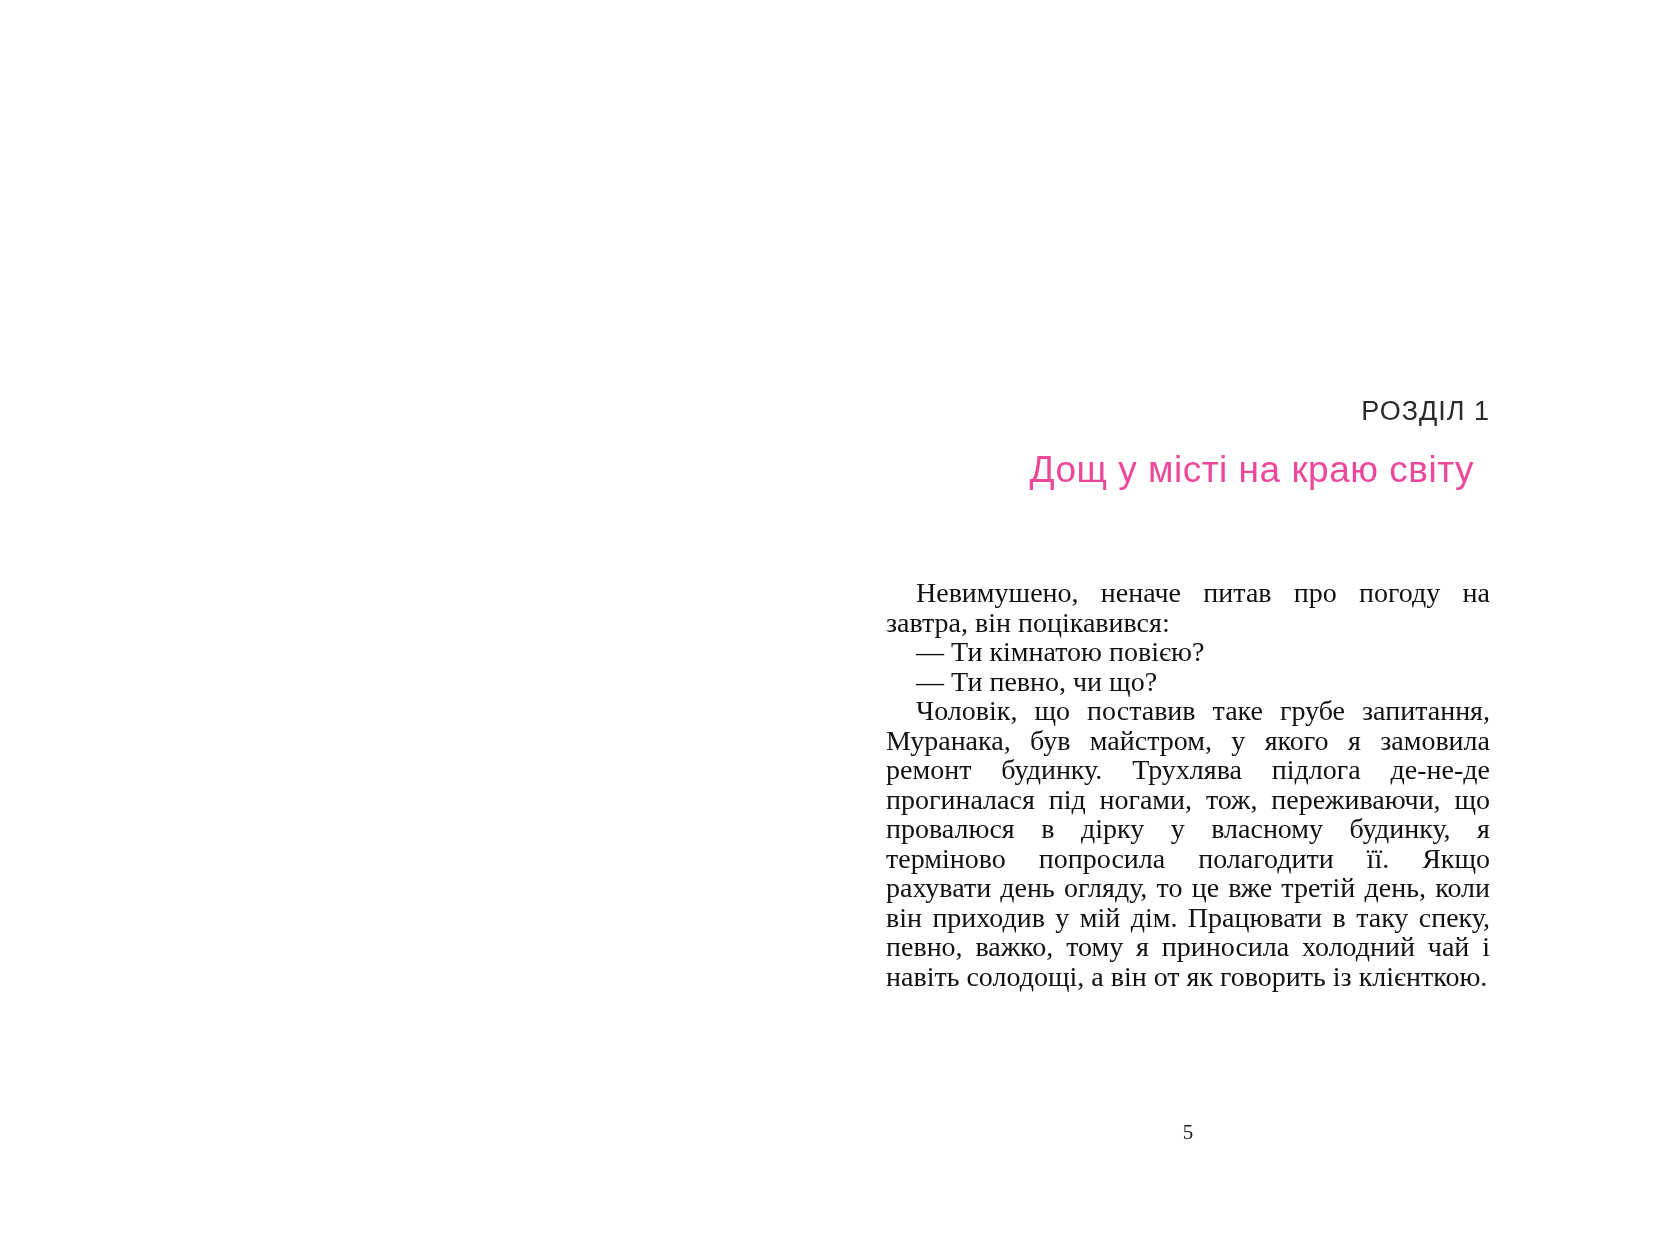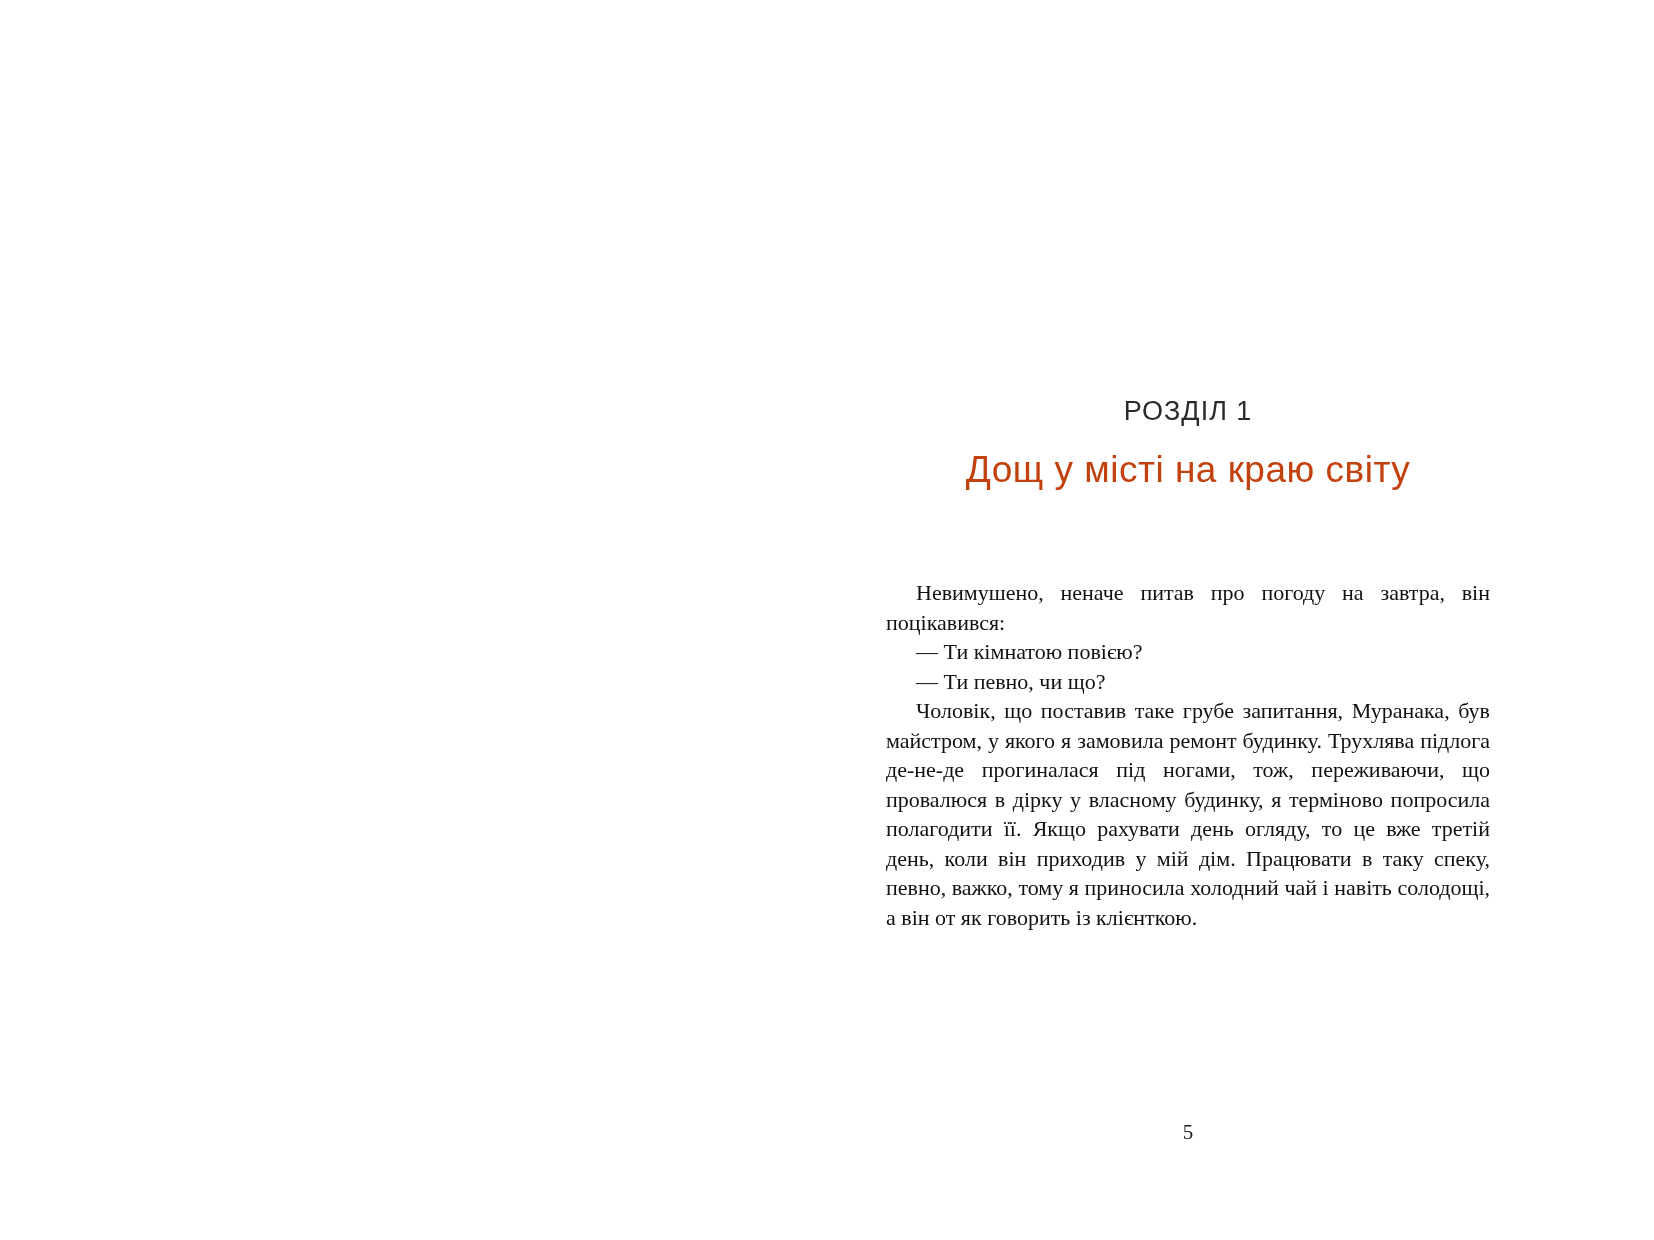--- a/index.html
+++ b/index.html
@@ -21,44 +21,44 @@
     left: 886px;
     top: 0;
     width: 604px;
     height: 1240px;
   }
   .chapter-head {
     position: absolute;
     left: 0;
     top: 396px;
     width: 604px;
-    text-align: center;
+    text-align: right;
   }
   .chapter-number {
     font-family: "Liberation Sans", sans-serif;
     font-weight: 400;
     font-size: 27px;
     letter-spacing: 1px;
     color: #2a2a2a;
     margin: 0 0 22px 0;
   }
   .chapter-title {
     font-family: "Liberation Sans", sans-serif;
     font-weight: 400;
     font-size: 37px;
     letter-spacing: 0.5px;
-    color: #c2410c;
-    margin: 0;
+    color: #ec4899;
+    margin: 16px;
   }
   .body-text {
     position: absolute;
     left: 0;
     top: 578px;
     width: 604px;
-    font-size: 22px;
+    font-size: 28px;
     line-height: 29.5px;
     text-align: justify;
     color: #111111;
   }
   .body-text p {
     margin: 0;
     text-indent: 30px;
   }
   .page-number {
     position: absolute;

